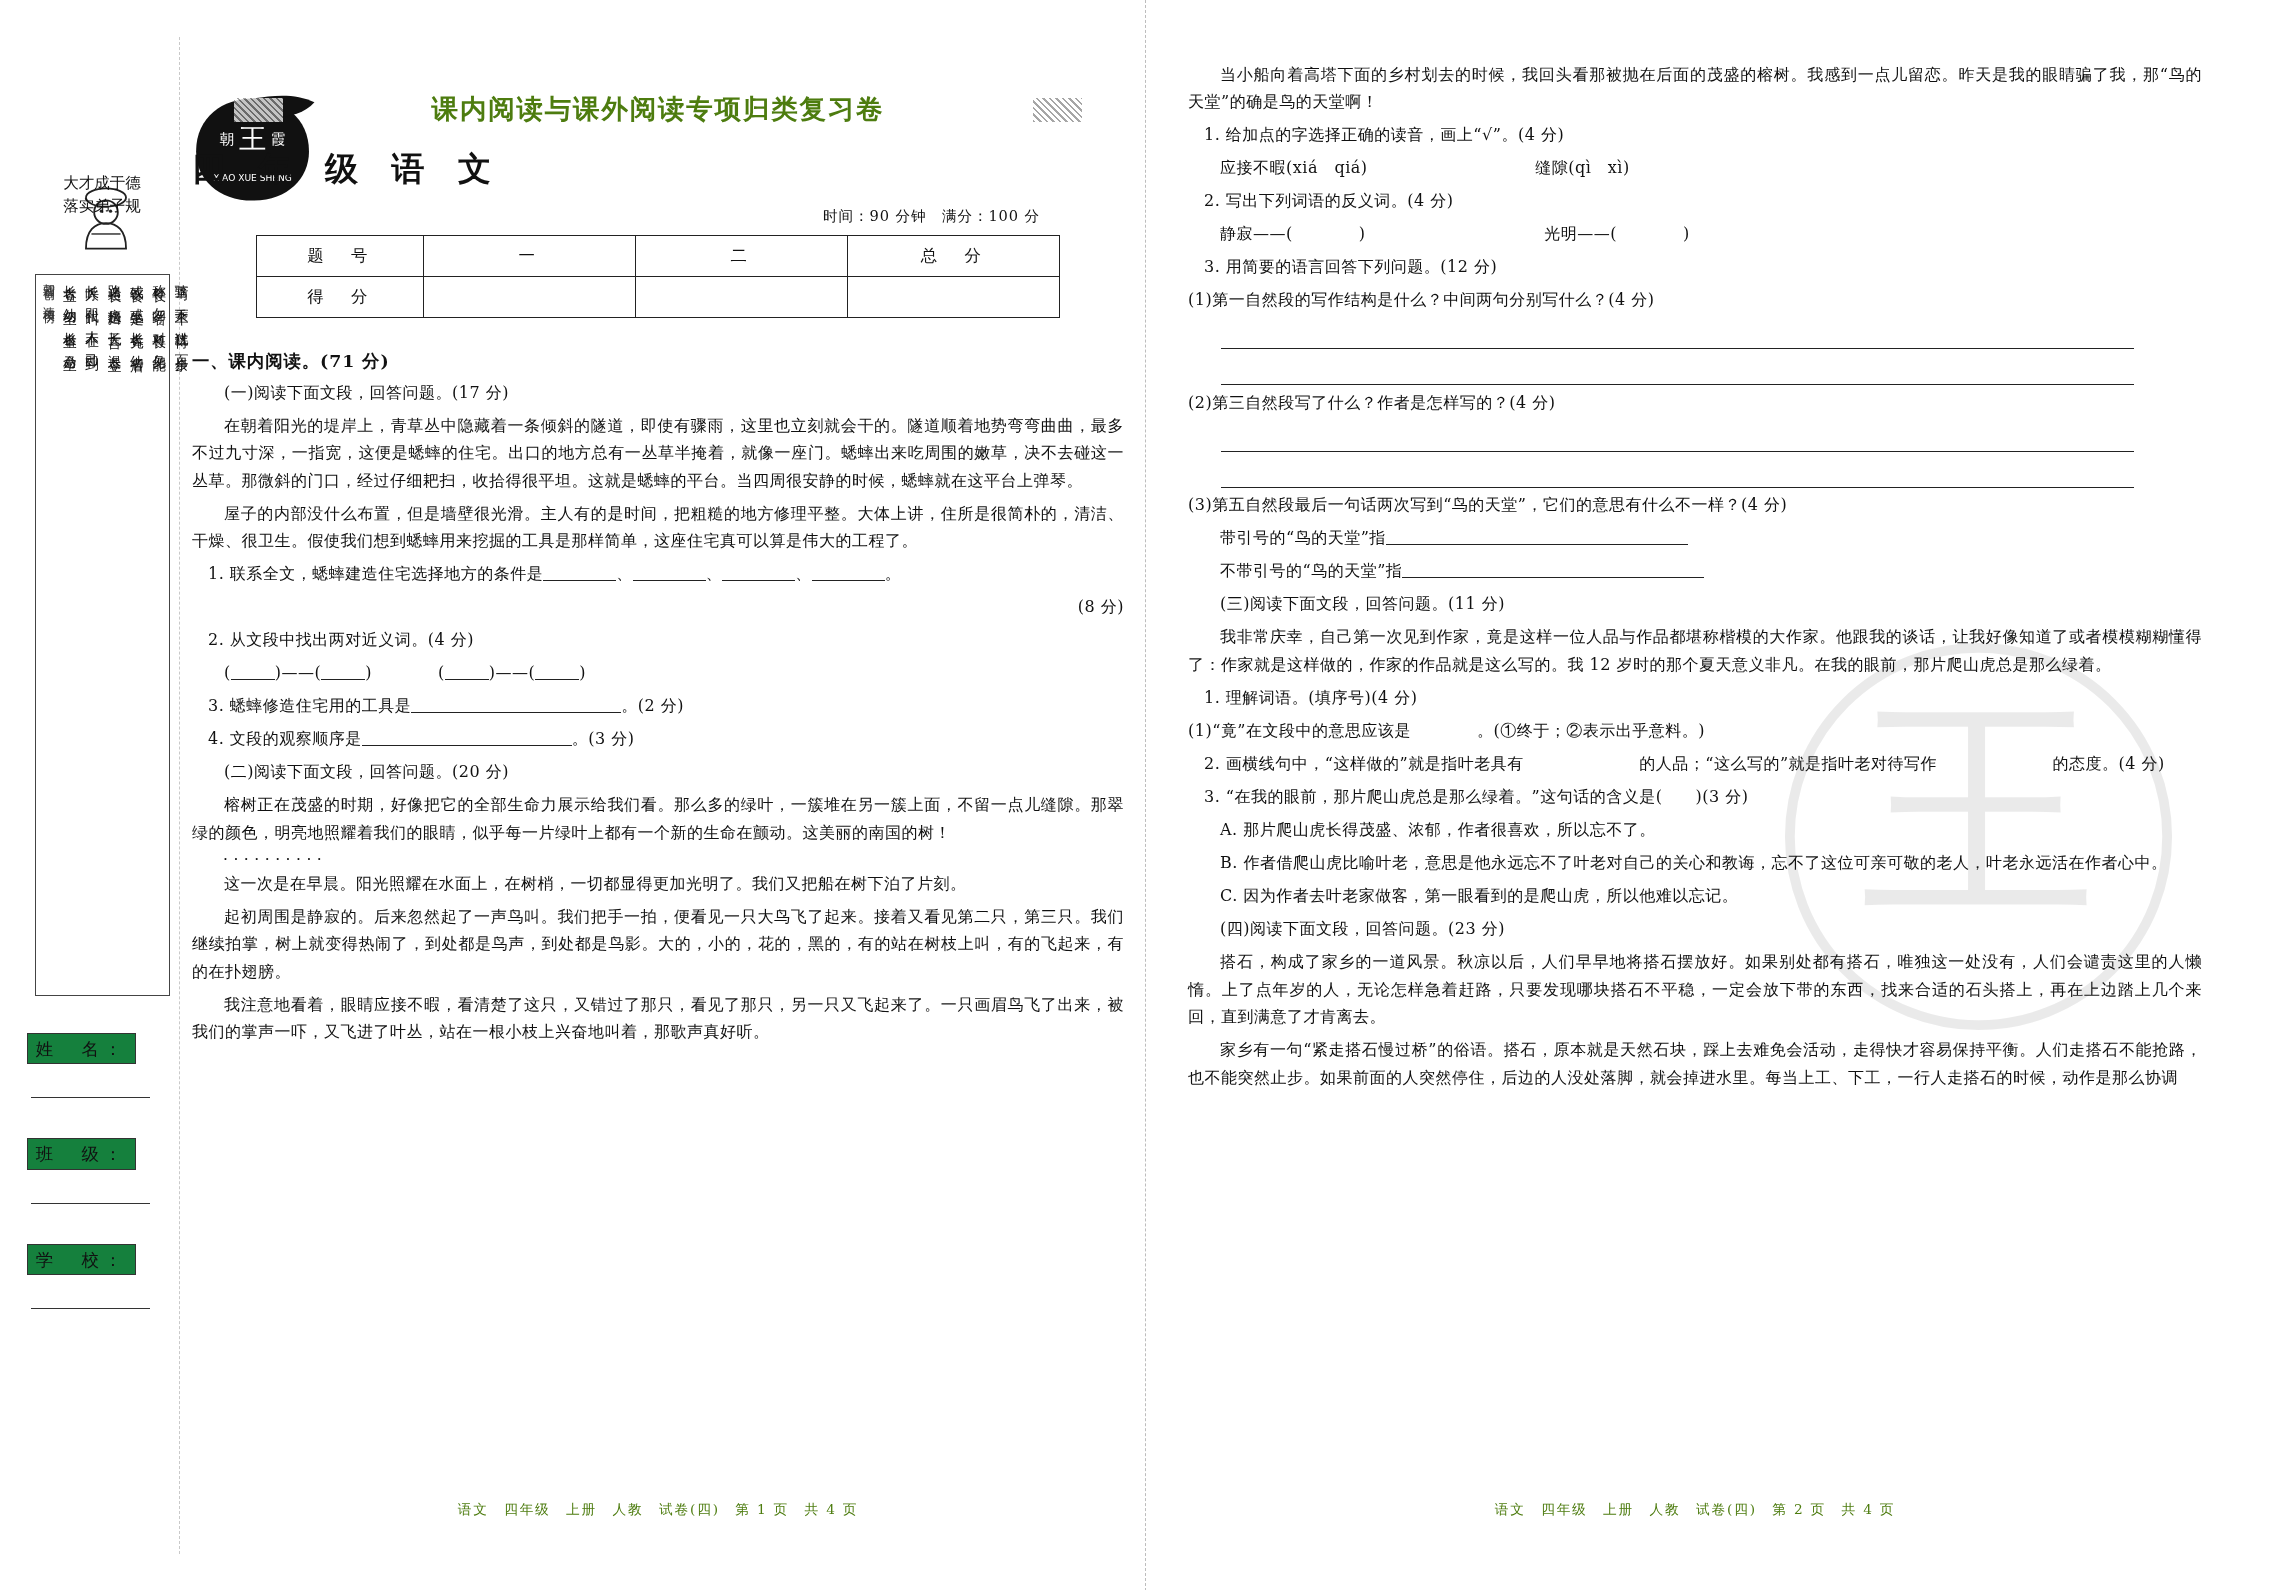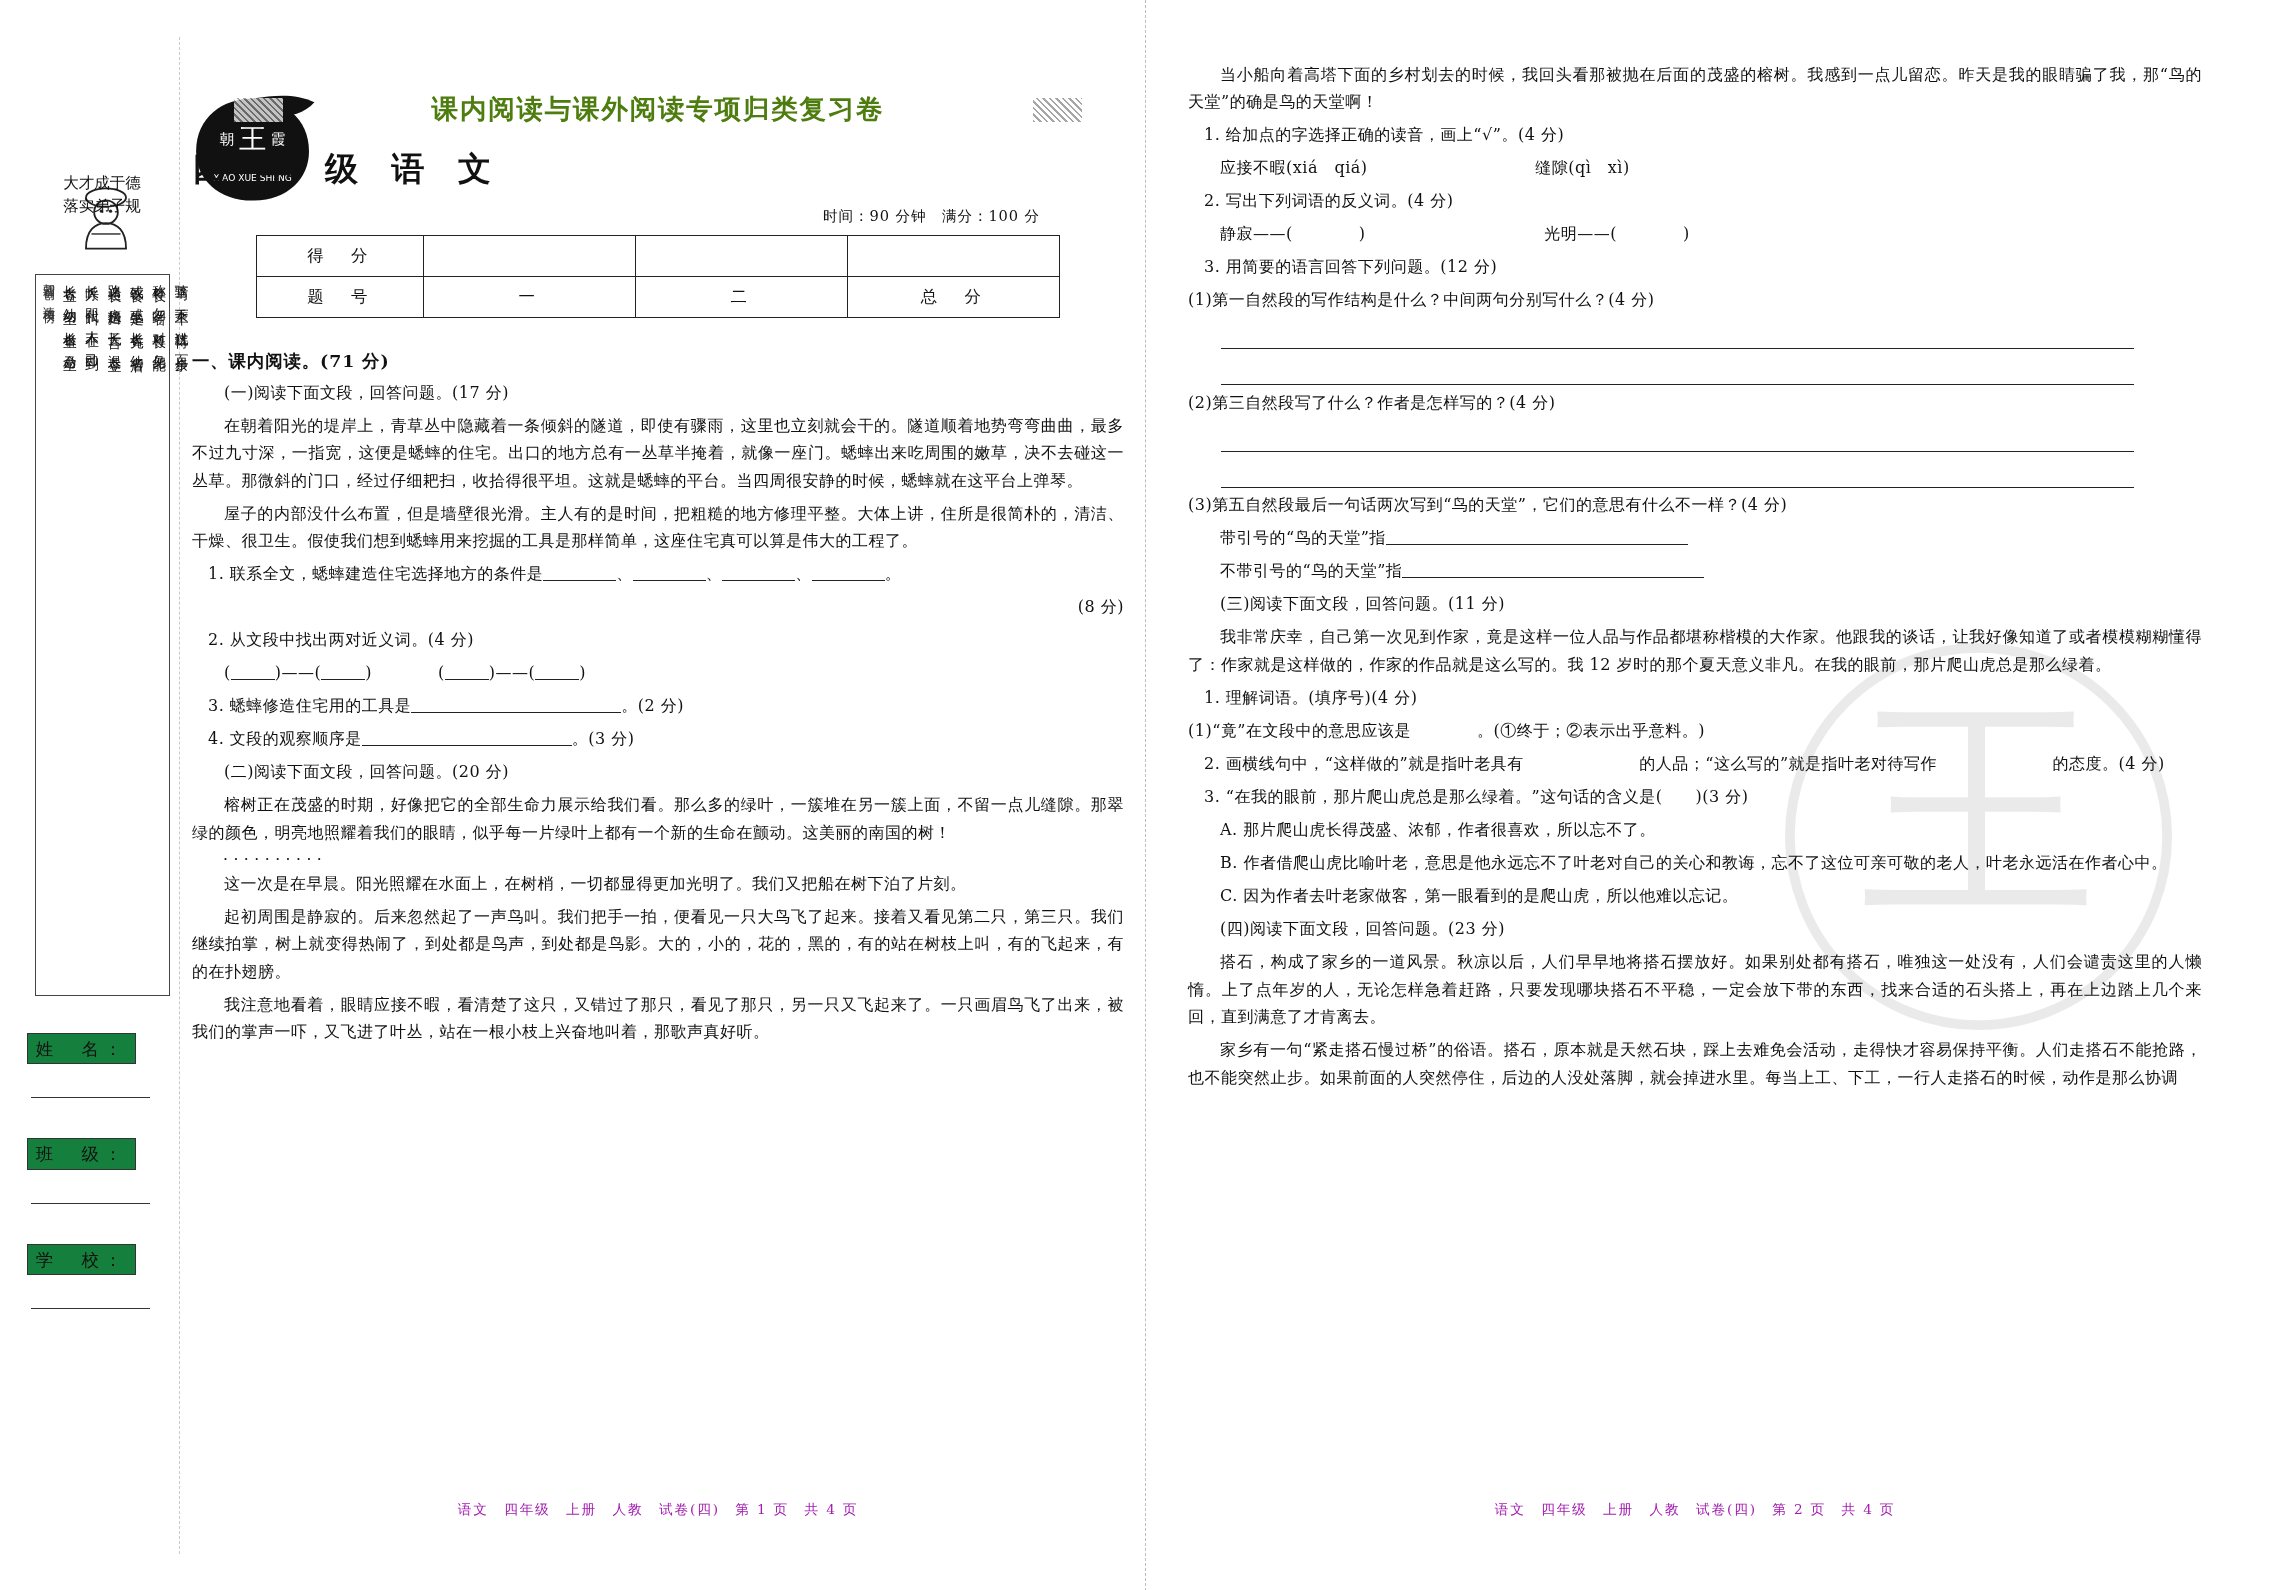--- a/index.html
+++ b/index.html
@@ -98,21 +98,21 @@
   }
   .indent2{text-indent:2em;}
   .indent1{text-indent:1em;}
   .right{text-align:right;}
   .dots{letter-spacing:5.5px;margin-left:2em;font-size:15.5px;}
   .blank{display:inline-block;border-bottom:0.9px solid #222;min-width:73px;height:1em;vertical-align:-1.8px;}
   .blank.s{min-width:44px;}
   .blank.l{min-width:210px;}
   .blank.xl{min-width:302px;}
   .footer{
-    position:absolute;bottom:16.4px;width:100%;text-align:center;font-size:13.7px;letter-spacing:1.8px;color:#a21caf;
+    position:absolute;bottom:16.4px;width:100%;text-align:center;font-size:13.7px;letter-spacing:1.8px;color:#4d7c0f;
   }
   
   .p2{position:absolute;left:1188px;top:55px;width:1014px;height:1480px;}
   .ansline{border-bottom:0.9px solid #222;height:27.4px;margin:7.3px 0 0 33px;width:90%;}
   .wm{
     position:absolute;right:27.4px;top:585px;width:393px;height:393px;
     opacity:.08;pointer-events:none;
   }
   .wm svg{width:100%;height:100%;}
   .small-gap{margin-top:3.7px;}
@@ -185,30 +185,30 @@
       <div class="hatch-r"></div>
       <div class="main-title">课内阅读与课外阅读专项归类复习卷</div>
     </div>
 
     <div class="sub-title">四 年 级 语 文</div>
     <div class="meta-line">时间：90 分钟　满分：100 分</div>
 
     <table class="score">
       <tbody>
           <tr>
+        <td class="hd">题　号</td>
+        <td>一</td>
+        <td>二</td>
+        <td>总　分</td>
+      </tr>
+      <tr>
         <td class="hd">得　分</td>
         <td></td>
         <td></td>
         <td></td>
-      </tr>
-      <tr>
-        <td class="hd">题　号</td>
-        <td>一</td>
-        <td>二</td>
-        <td>总　分</td>
       </tr>
     </tbody>
       </table>
 
     <div class="sec-head">一、课内阅读。(71 分)</div>
 
     <div class="para indent2">(一)阅读下面文段，回答问题。(17 分)</div>
     <div class="para indent2">在朝着阳光的堤岸上，青草丛中隐藏着一条倾斜的隧道，即使有骤雨，这里也立刻就会干的。隧道顺着地势弯弯曲曲，最多不过九寸深，一指宽，这便是蟋蟀的住宅。出口的地方总有一丛草半掩着，就像一座门。蟋蟀出来吃周围的嫩草，决不去碰这一丛草。那微斜的门口，经过仔细耙扫，收拾得很平坦。这就是蟋蟀的平台。当四周很安静的时候，蟋蟀就在这平台上弹琴。</div>
     <div class="para indent2">屋子的内部没什么布置，但是墙壁很光滑。主人有的是时间，把粗糙的地方修理平整。大体上讲，住所是很简朴的，清洁、干燥、很卫生。假使我们想到蟋蟀用来挖掘的工具是那样简单，这座住宅真可以算是伟大的工程了。</div>
 

